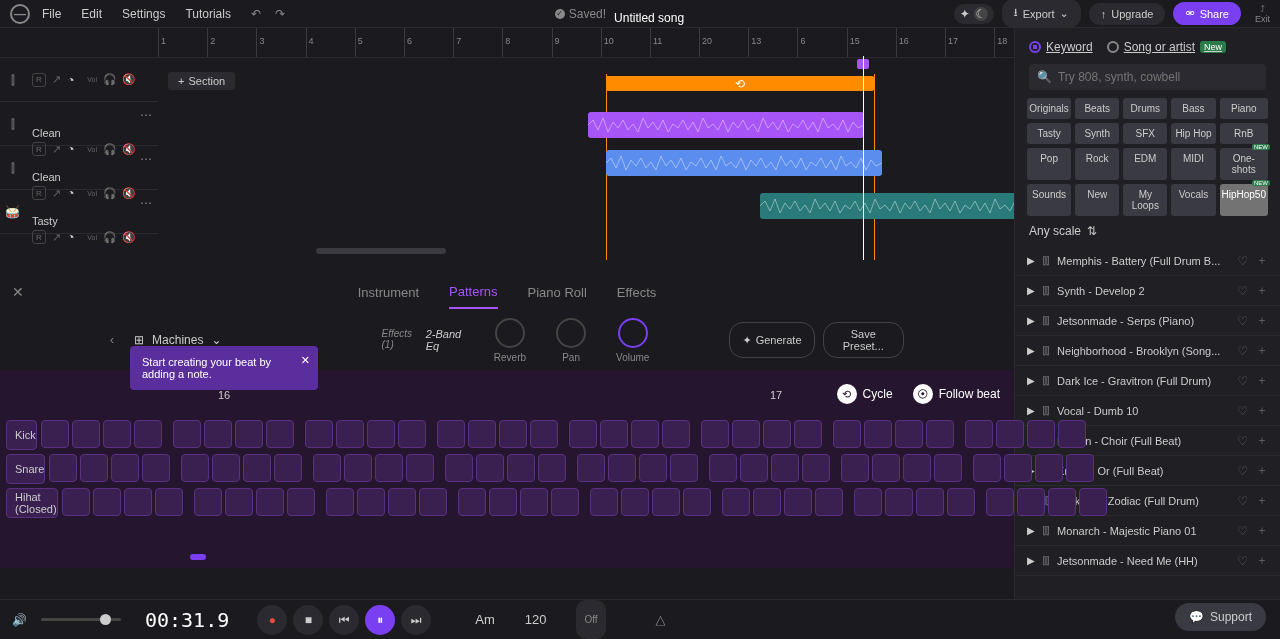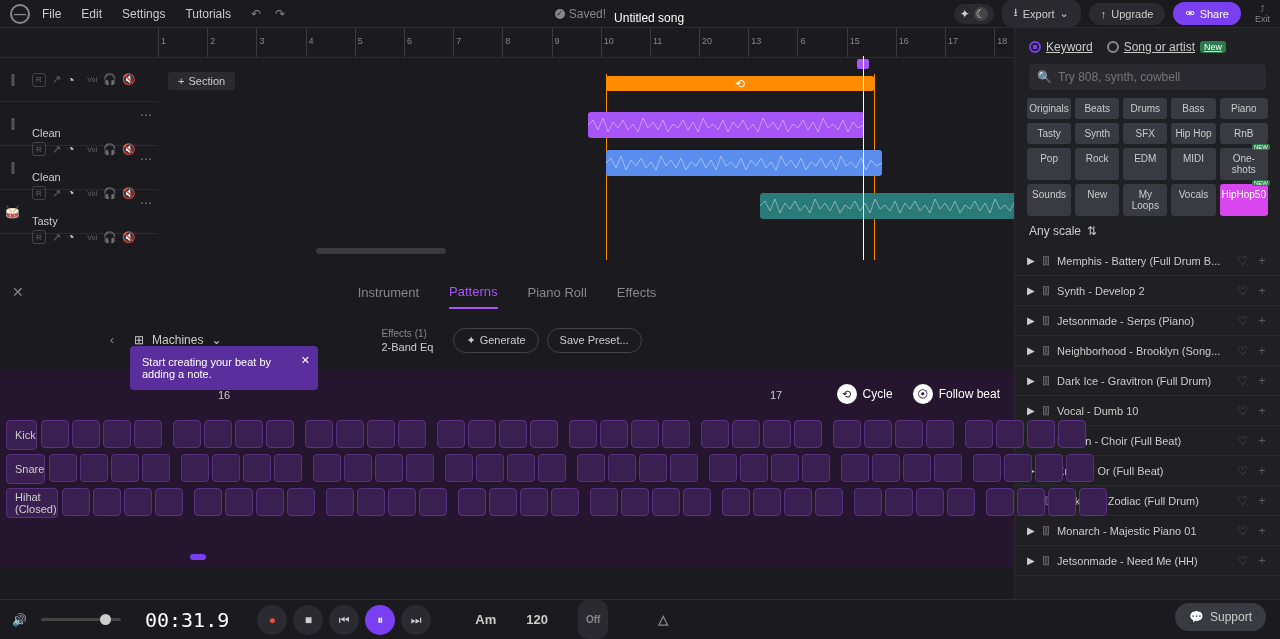--- a/index.html
+++ b/index.html
@@ -65,42 +65,42 @@
 .rp-title { font-weight: 600; color: #fff; font-size: 14px; margin-bottom: 10px; }
 .rp-radio { display: flex; gap: 14px; align-items: center; margin-bottom: 10px; text-decoration: underline; }
 .radio-opt { display: flex; align-items: center; gap: 5px; font-size: 12px; }
 .radio-circle { width: 12px; height: 12px; border: 2px solid #888; border-radius: 50%; }
 .radio-circle.checked { border-color: #7b3ff2; background: radial-gradient(circle, #7b3ff2 40%, transparent 45%); }
 .new-badge { background: #2a7a4a; color: #fff; font-size: 9px; padding: 1px 4px; border-radius: 3px; }
 .rp-search { background: #2a2a30; border-radius: 4px; padding: 6px 8px; display: flex; align-items: center; gap: 6px; color: #888; }
 .rp-search input { background: transparent; border: none; color: #ccc; flex: 1; outline: none; font-size: 12px; }
 .tag-grid { padding: 0 12px; display: grid; grid-template-columns: repeat(5, 1fr); gap: 4px; }
 .tag { background: #3a3a42; color: #ccc; font-size: 10px; padding: 5px 2px; border-radius: 3px; text-align: center; cursor: pointer; position: relative; }
-.tag.selected { background: #d946ef; color: #fff; font-weight: 500; }
+.tag.selected { background: #737373; color: #fff; font-weight: 500; }
 .tag-badge { position: absolute; top: -4px; right: -2px; background: #2a7a4a; color: #fff; font-size: 6px; padding: 0 2px; border-radius: 2px; }
 .rp-scale { padding: 8px 14px; color: #ccc; font-size: 12px; display: flex; align-items: center; gap: 6px; }
 .rp-list { flex: 1; overflow-y: auto; }
 .rp-item { display: flex; align-items: center; padding: 6px 12px; gap: 8px; border-bottom: 1px solid #2a2a30; }
 .rp-play { color: #ccc; font-size: 10px; cursor: pointer; }
 .rp-wave { color: #888; font-size: 10px; }
 .rp-name { flex: 1; color: #ccc; font-size: 11px; white-space: nowrap; overflow: hidden; text-overflow: ellipsis; }
 .rp-heart { color: #666; cursor: pointer; }
 .rp-plus { color: #666; cursor: pointer; }
 
 
 .editor-header { position: absolute; top: 274px; left: 0; width: 1014px; height: 36px; background: #1a1a1f; display: flex; align-items: center; justify-content: center; gap: 30px; }
 .close-editor { position: absolute; left: 12px; color: #888; cursor: pointer; font-size: 14px; }
 .ed-tab { color: #888; font-size: 13px; cursor: pointer; padding: 8px 0; }
 .ed-tab.active { color: #a855f7; border-bottom: 2px solid #a855f7; }
 
 .editor-top { position: absolute; top: 310px; left: 0; width: 1014px; height: 60px; background: #1a1a1f; display: flex; align-items: center; padding: 0 110px; gap: 20px; }
 .nav-arrows { display: flex; gap: 10px; color: #888; }
 .machines-box { display: flex; align-items: center; gap: 8px; cursor: pointer; }
 .mach-label { color: #ccc; font-size: 12px; }
-.effects-box { display: flex; flex-direction: column; gap: 2px; font-size: 11px; color: #ccc; margin-left: 140px; }
+.effects-box { display: flex; flex-direction: row; gap: 2px; font-size: 11px; color: #ccc; margin-left: 140px; font-style: italic; }
 .knobs { display: flex; gap: 30px; margin-left: auto; margin-right: 60px; }
 .knob-group { display: flex; flex-direction: column; align-items: center; gap: 4px; }
 .knob { width: 30px; height: 30px; border: 2px solid #444; border-radius: 50%; position: relative; }
 .knob.volume { border-color: #7b3ff2; }
 .knob-label { font-size: 10px; color: #888; }
 .gen-btns { display: flex; gap: 8px; }
 .gen-btn { background: transparent; border: 1px solid #444; color: #ccc; padding: 5px 12px; border-radius: 14px; font-size: 11px; cursor: pointer; display: flex; gap: 4px; align-items: center; }
 
 .tooltip { position: absolute; left: 130px; top: 346px; background: #5b2e9e; color: #fff; padding: 10px 28px 10px 12px; border-radius: 4px; width: 188px; font-size: 11px; z-index: 10; }
 .tooltip-close { position: absolute; right: 8px; top: 8px; cursor: pointer; }
@@ -124,21 +124,21 @@
 
 .transport { position: absolute; bottom: 0; left: 0; width: 1280px; height: 40px; background: #1a1a1f; border-top: 1px solid #2a2a30; display: flex; align-items: center; padding: 0 12px; gap: 14px; }
 .vol-icon { color: #888; }
 .vol-slider { width: 80px; height: 3px; background: #444; border-radius: 2px; position: relative; }
 .vol-thumb { position: absolute; right: 10px; top: -4px; width: 11px; height: 11px; background: #ccc; border-radius: 50%; }
 .time-display { color: #fff; font-size: 20px; font-weight: 300; font-family: monospace; margin-left: 10px; }
 .trans-btns { display: flex; gap: 6px; margin-left: 14px; }
 .trans-btn { width: 30px; height: 30px; border-radius: 50%; background: #2a2a30; display: flex; align-items: center; justify-content: center; color: #ccc; cursor: pointer; }
 .trans-btn.rec { color: #e74c3c; }
 .trans-btn.play { background: #7b3ff2; color: #fff; }
-.key-tempo { display: flex; gap: 30px; margin-left: 30px; color: #ccc; font-size: 13px; align-items: center; font-weight: bold; }
+.key-tempo { display: flex; gap: 30px; margin-left: 30px; color: #ccc; font-size: 13px; align-items: center; }
 .metro { margin-left: 20px; color: #888; }
 .tempo-toggle { background: #2a2a30; border-radius: 10px; padding: 14px 8px; font-size: 10px; color: #888; }
 .support-btn { position: absolute; right: 14px; bottom: 8px; background: #3a3a42; color: #ccc; border-radius: 16px; padding: 7px 14px; display: flex; gap: 6px; align-items: center; cursor: pointer; font-size: 12px; }
 .wf { stroke: rgba(255,255,255,0.7); stroke-width: 1; }
 </style>
 </head>
 <body>
 
 <div class="header">
   <div class="logo"></div>
@@ -444,20 +444,34 @@
   </div>
   <div class="machines-box">
     <span>⊞</span>
     <span class="mach-label">Machines</span>
     <span>⌄</span>
   </div>
   <div class="effects-box">
     <span style="font-size:10px;color:#888">Effects (1)</span>
     <span>2-Band Eq</span>
   </div>
+  <div class="knobs">
+    <div class="knob-group">
+        <div class="knob"></div>
+        <span class="knob-label">Reverb</span>
+      </div>
+    <div class="knob-group">
+        <div class="knob"></div>
+        <span class="knob-label">Pan</span>
+      </div>
+    <div class="knob-group">
+        <div class="knob volume"></div>
+        <span class="knob-label">Volume</span>
+      </div>
+  </div>
   <div class="gen-btns">
     <button class="gen-btn">✦ <span>Generate</span></button>
     <button class="gen-btn">
         <span>Save Preset...</span>
       </button>
   </div>
 </div>
 
 <div class="tooltip">
   <span>Start creating your beat by adding a note.</span>

